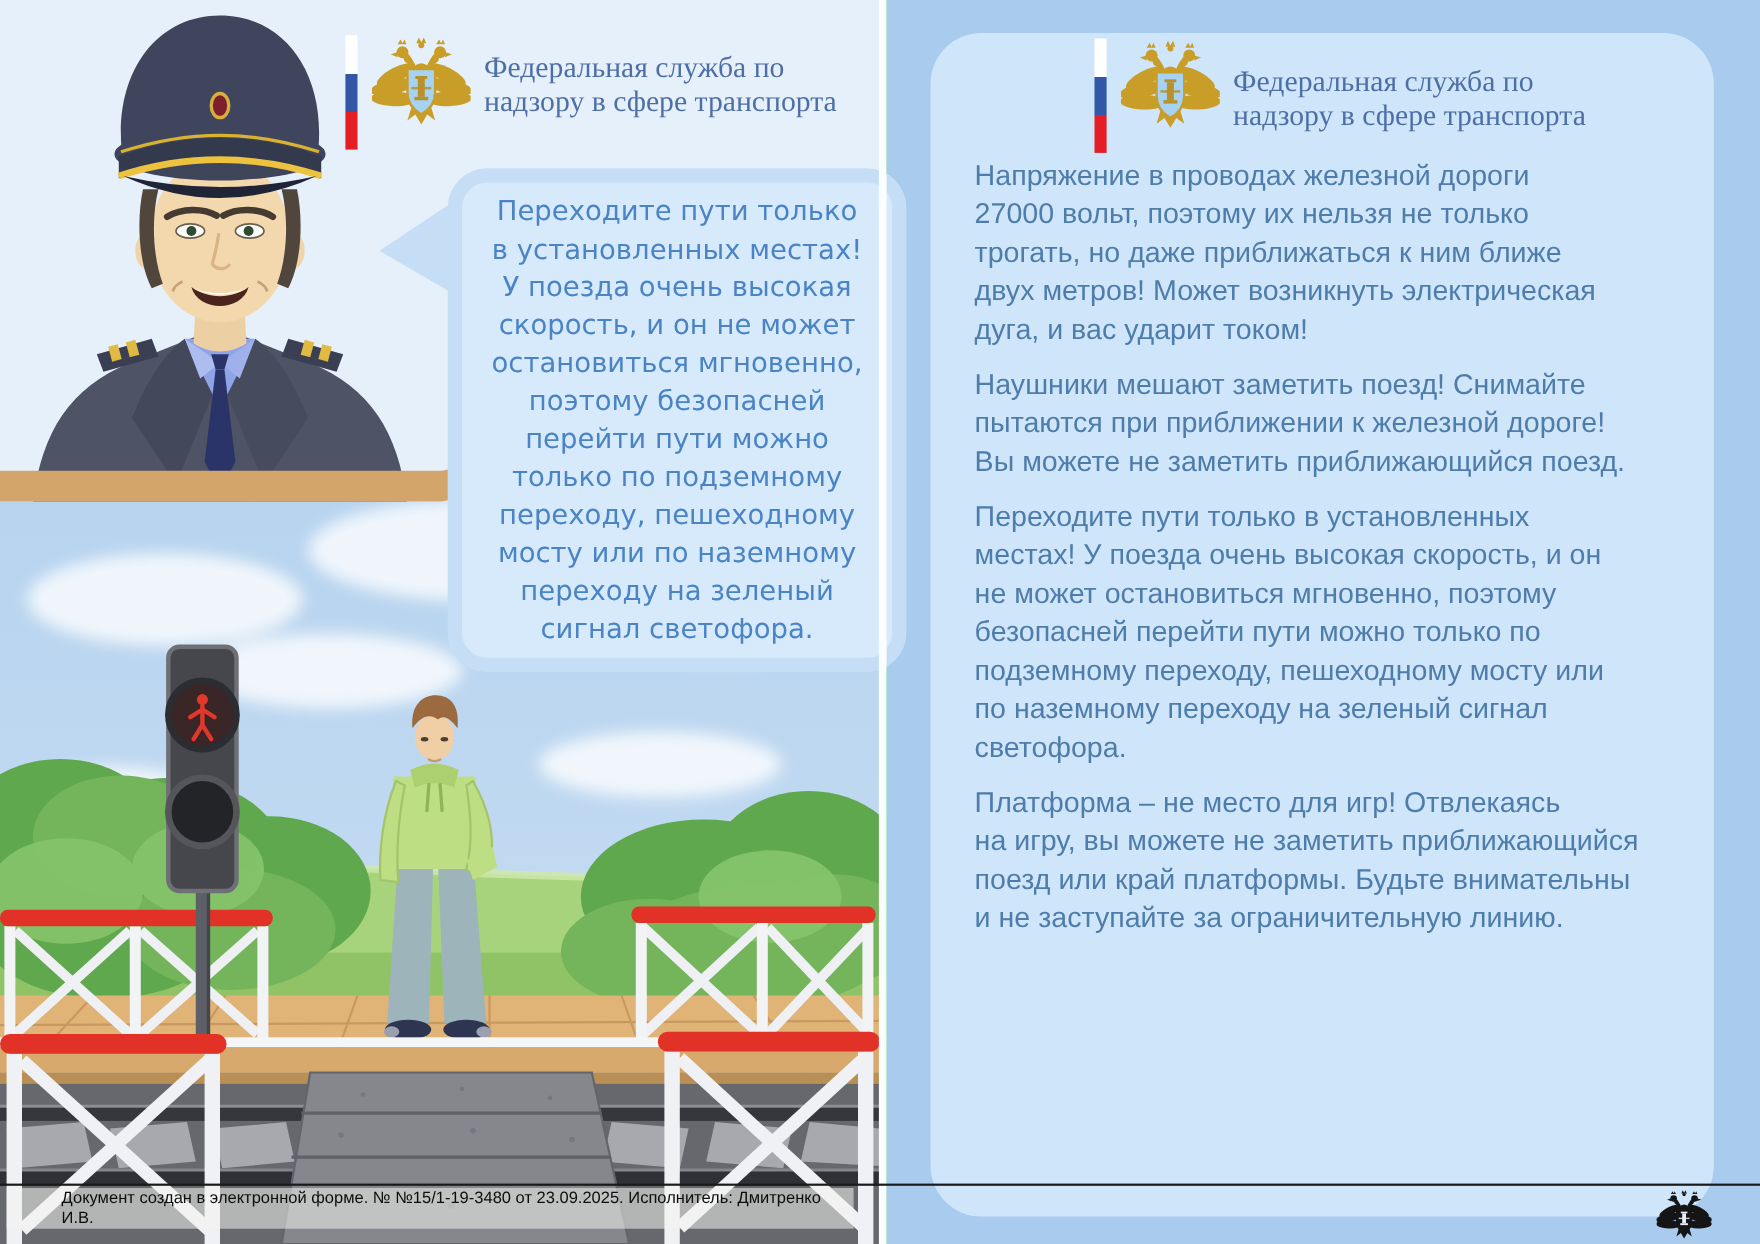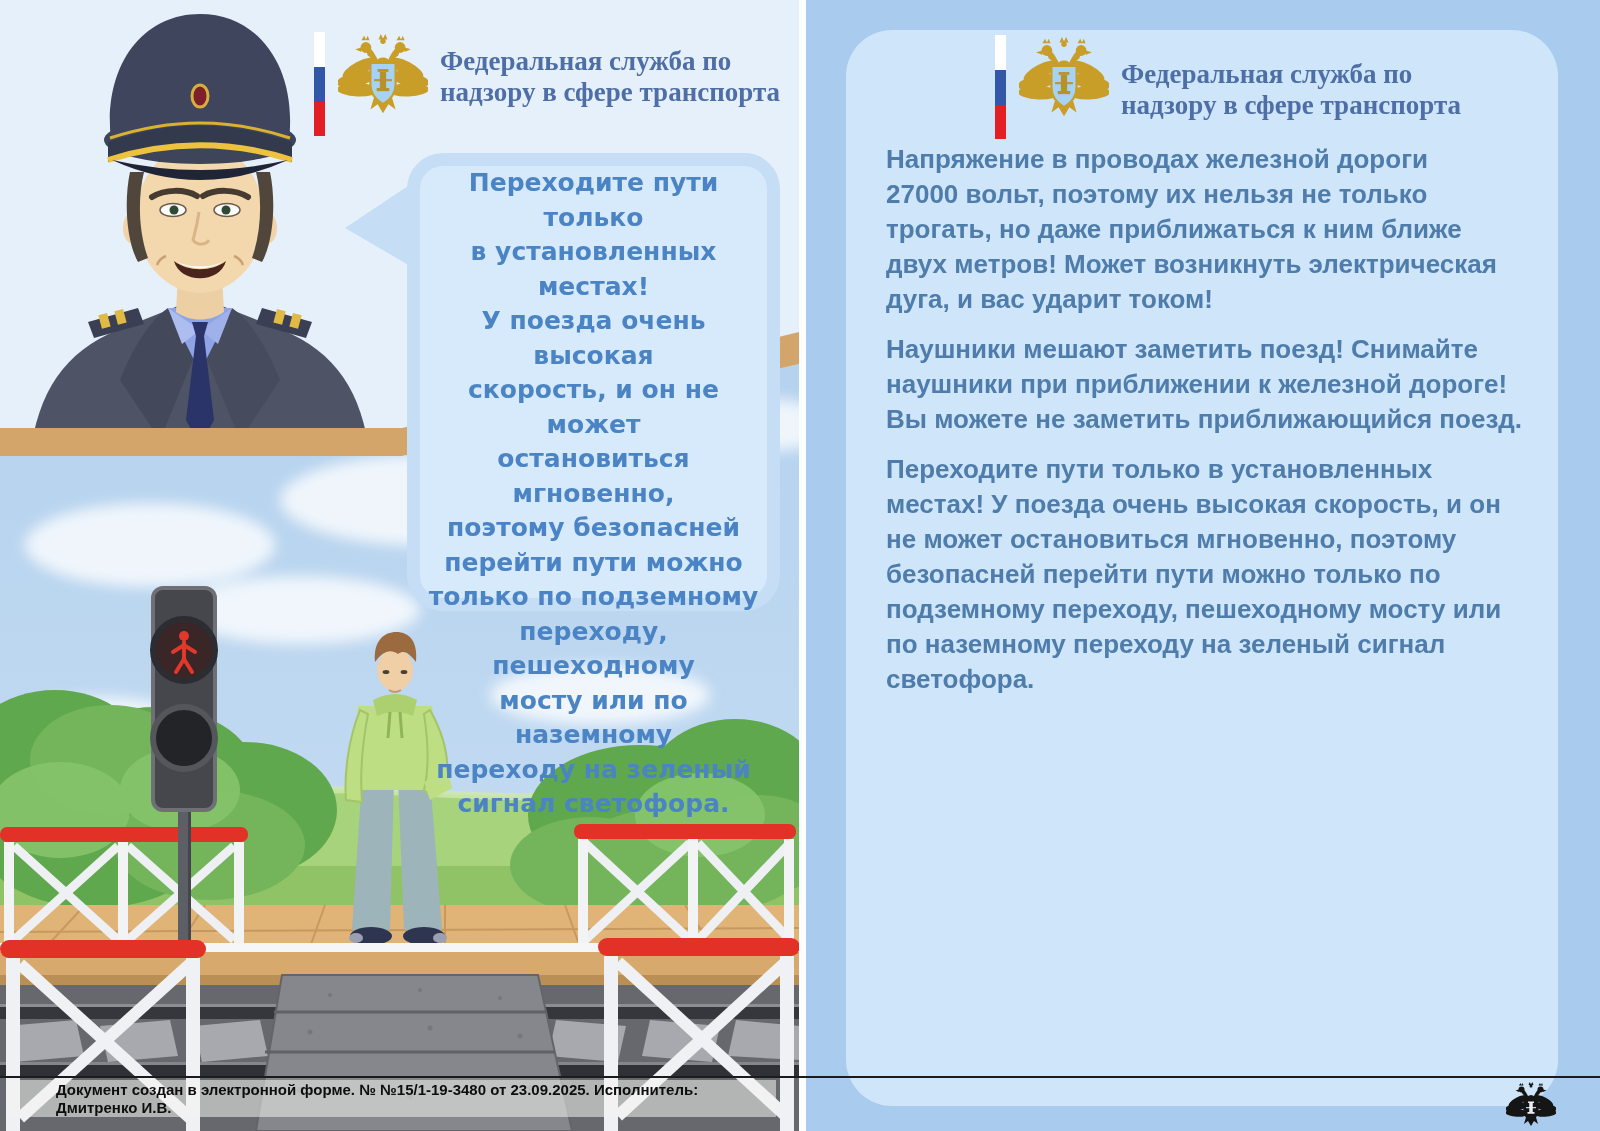--- a/index.html
+++ b/index.html
@@ -1,41 +1,41 @@
 <!DOCTYPE html>
 <html lang="ru"><head>
 <meta charset="utf-8">
 <style>
   html,body{margin:0;padding:0;background:#9fb6cf;}
   *{box-sizing:border-box;}
   .canvas{position:relative;width:1600px;height:1131px;overflow:hidden;
-          font-family:"Liberation Sans",sans-serif;background:#22c55e;font-weight:bold;}
+          font-family:"Liberation Sans",sans-serif;background:#22c55e;}
   
   .page-left{position:absolute;left:0;top:0;width:799px;height:1131px;background:#e6f0fb;}
   .page-gap{position:absolute;left:799px;top:0;width:7px;height:1131px;background:#fcfdfe;z-index:6;}
   .page-right{position:absolute;left:806px;top:0;width:794px;height:1131px;background:#a9cbee;}
   .info-panel{position:absolute;left:40px;top:30px;width:712px;height:1076px;
               background:#cfe5f9;border-radius:46px;}
   
   .brand{position:absolute;display:flex;align-items:flex-start;z-index:5;}
   .brand-left{left:314px;top:30px;}
   .brand-right{left:189px;top:33px;}
   .flagbar{width:11px;height:104px;margin-top:2px;
            background:linear-gradient(#ffffff 0 34%,#3157a6 34% 67%,#e31e24 67% 100%);}
   .brand .eagle{width:90px;height:94px;margin-left:13px;margin-top:2px;
                 --gold:#c99e28;--shield:#a6d3f3;--col:#b8912a;}
   .brand-name{margin-left:12px;font-family:"Liberation Serif",serif;font-size:27px;
               line-height:31px;color:#4e6fa6;}
   .brand-left .brand-name{padding-top:16px;}
   .brand-right .brand-name{padding-top:26px;}
   
   .bubble-tail{position:absolute;left:345px;top:170px;z-index:3;}
-  .bubble{position:absolute;left:407px;top:153px;width:373px;height:458px;z-index:4;
+  .bubble{position:absolute;left:407px;top:153px;width:417px;height:458px;z-index:4;
           background:#d7eafc;border:13px solid #c6def5;border-radius:36px;
-          display:flex;justify-content:center;}
+          display:flex;align-items:center;justify-content:center;}
   .bubble-text{font-family:"DejaVu Sans",sans-serif;font-size:25px;line-height:34.5px;
                color:#4b84c4;text-align:center;white-space:pre-line;}
   
   .paragraphs{position:absolute;left:80px;top:142px;width:652px;z-index:4;}
   .paragraphs p{margin:0 0 15px 0;font-size:26px;line-height:35px;color:#4e7cab;
                 white-space:pre-line;}
   
   .divider-line{position:absolute;left:0;top:1076px;width:1600px;height:2px;
                 background:#1b1b1b;z-index:9;}
   .doc-footer{position:absolute;left:6px;top:1080px;z-index:10;width:770px;
@@ -359,29 +359,33 @@
       </div>
     </div>
 
     <div class="paragraphs">
       <p>Напряжение в проводах железной дороги
 27000 вольт, поэтому их нельзя не только
 трогать, но даже приближаться к ним ближе
 двух метров! Может возникнуть электрическая
 дуга, и вас ударит током!</p>
       <p>Наушники мешают заметить поезд! Снимайте
-наушники при приближении к железной дороге!
+пытаются при приближении к железной дороге!
 Вы можете не заметить приближающийся поезд.</p>
       <p>Переходите пути только в установленных
 местах! У поезда очень высокая скорость, и он
 не может остановиться мгновенно, поэтому
 безопасней перейти пути можно только по
 подземному переходу, пешеходному мосту или
 по наземному переходу на зеленый сигнал
 светофора.</p>
+      <p>Платформа – не место для игр! Отвлекаясь
+на игру, вы можете не заметить приближающийся
+поезд или край платформы. Будьте внимательны
+и не заступайте за ограничительную линию.</p>
     </div>
   </section>
 
   <div class="divider-line"></div>
   <div class="doc-footer">
     <div>Документ создан в электронной форме. № №15/1-19-3480 от 23.09.2025. Исполнитель: Дмитренко И.В.</div>
   </div>
   <svg class="stamp" viewBox="0 0 100 104">
       <use href="#eagle-emblem"></use>
     </svg>

